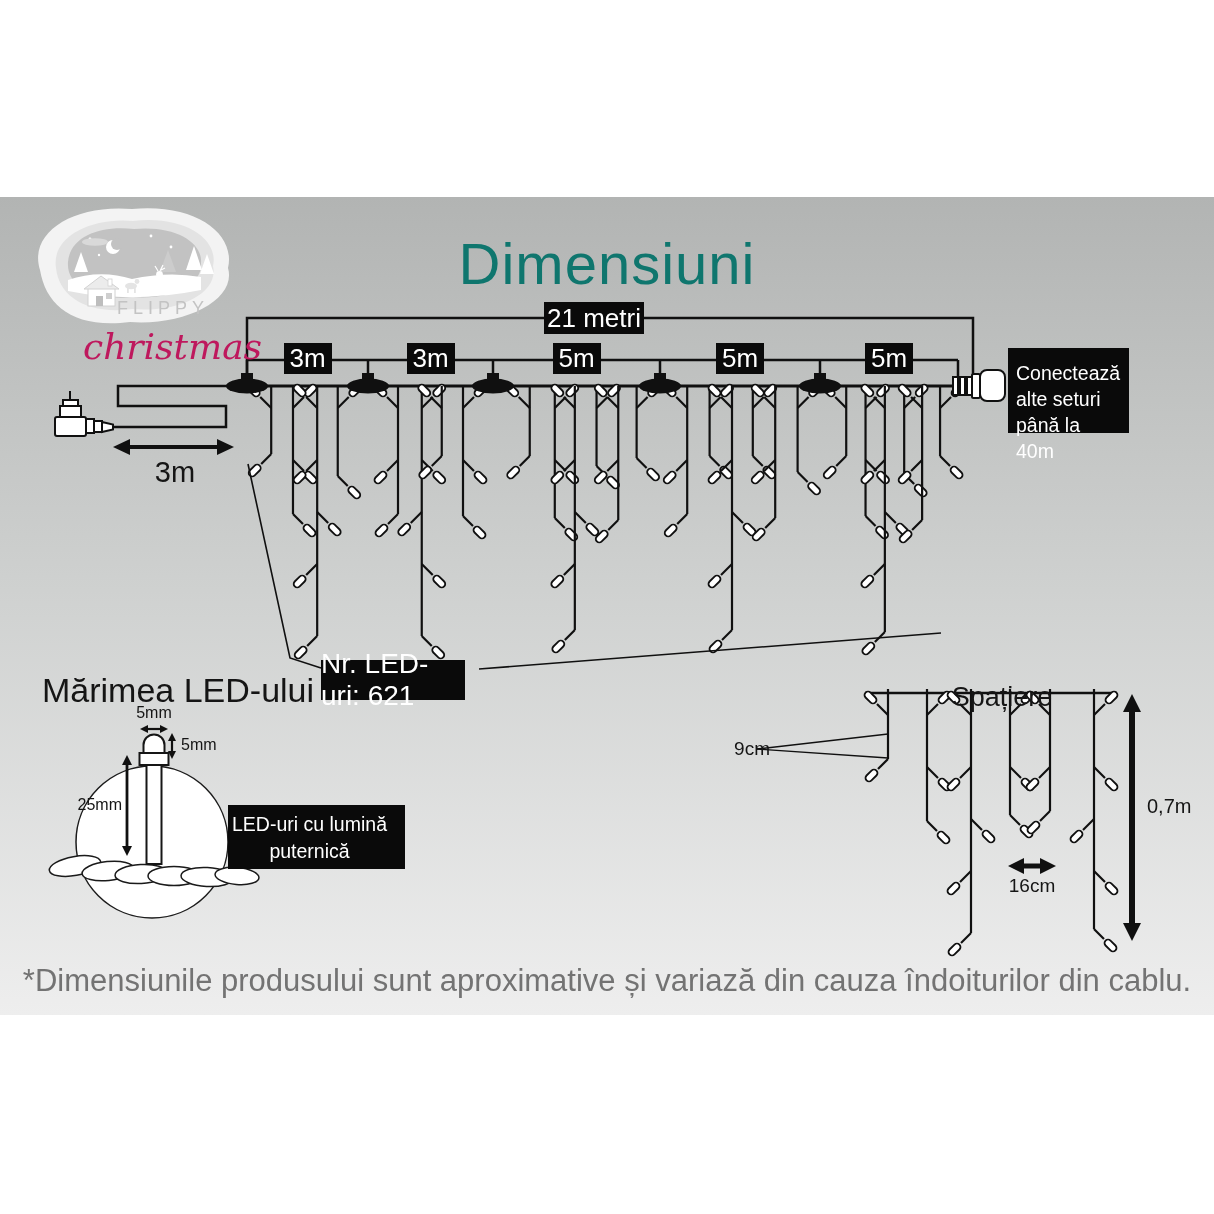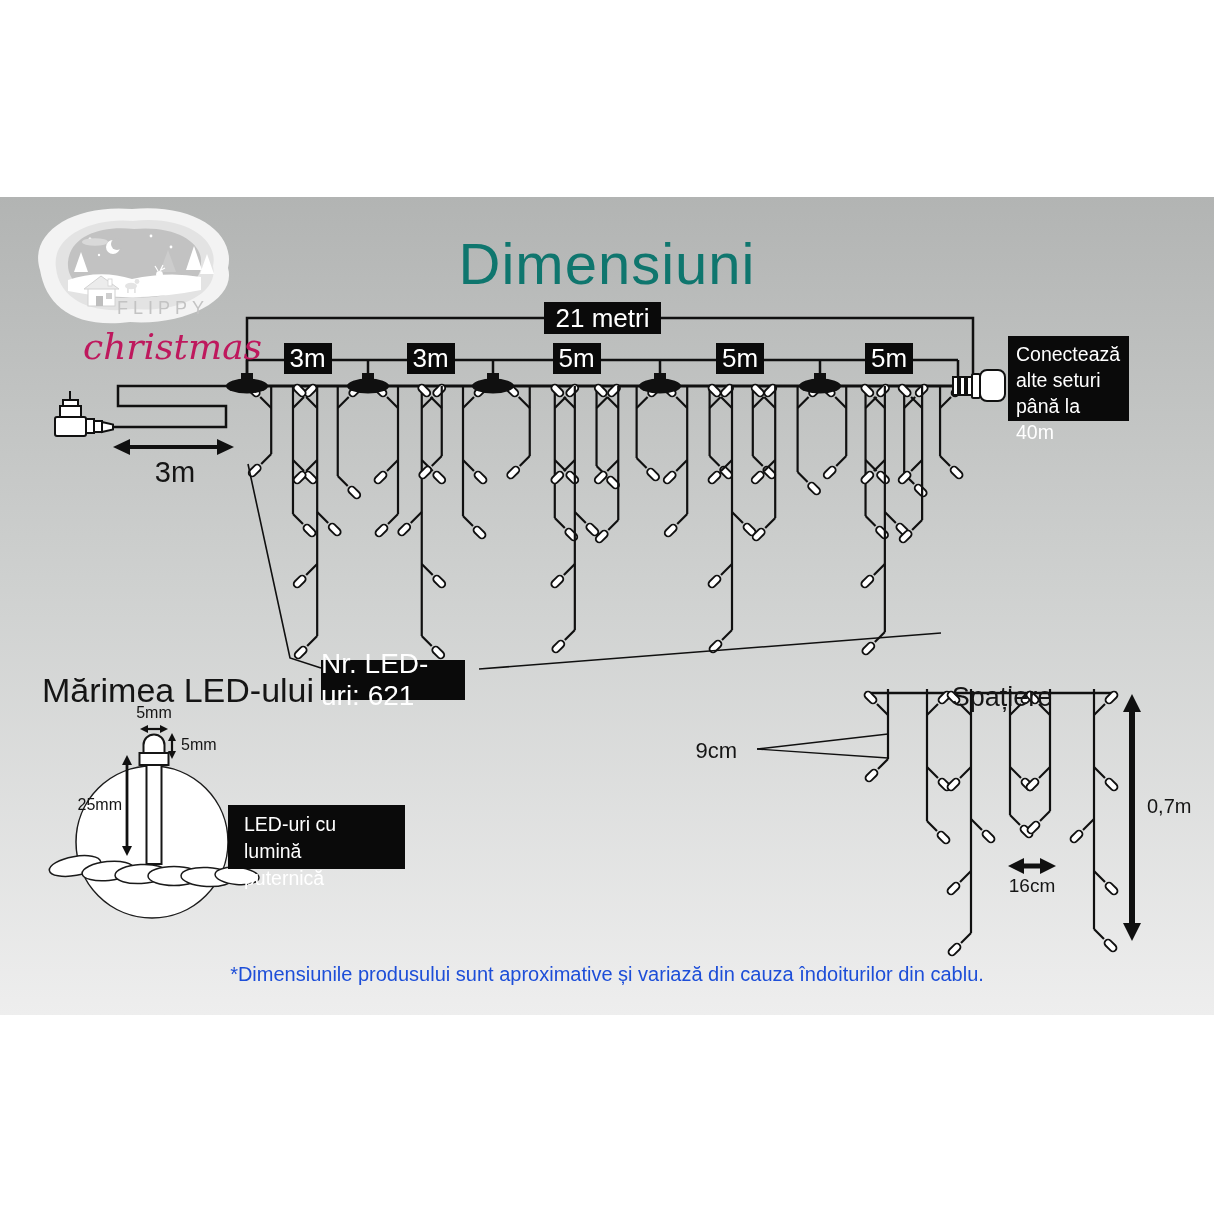--- a/index.html
+++ b/index.html
@@ -13,37 +13,37 @@
     position:absolute;left:0;top:197px;width:1214px;height:818px;
     background:linear-gradient(180deg,#b2b4b3 0%,#cfd1d0 48%,#eeeeee 100%);
   }
   #diagram{position:absolute;left:0;top:0;z-index:2;}
   .lbl{position:absolute;z-index:3;}
   .blackbox{
     position:absolute;z-index:3;background:#0a0a0a;color:#ffffff;
     display:flex;align-items:center;justify-content:center;box-sizing:border-box;
   }
   #title{left:0;right:0;top:230px;text-align:center;font-size:58px;letter-spacing:1px;color:#0f766e;}
-  #box21{left:544px;top:302px;width:117px;height:32px;font-size:26px;}
+  #box21{left:544px;top:302px;width:100px;height:32px;font-size:26px;}
   .seg-label{width:48px;height:31px;font-size:26px;top:343px;}
-  #connect-note{left:1008px;top:336px;width:121px;height:85px;font-size:19.5px;line-height:1.34;
-    justify-content:flex-start;align-items:flex-start;padding:5px 8px;white-space:pre-line;}
+  #connect-note{left:1008px;top:348px;width:121px;height:85px;font-size:19.5px;line-height:1.34;
+    justify-content:flex-start;align-items:flex-start;padding:12px 8px;white-space:pre-line;}
   #lead-label{left:145px;top:456px;width:60px;text-align:center;font-size:29px;}
   #nr-box{left:321px;top:660px;width:144px;height:40px;font-size:28px;}
   #spacing-title{left:930px;top:682px;width:144px;text-align:center;font-size:27px;}
-  #label-9cm{left:683px;top:738px;width:54px;text-align:right;font-size:22px;}
+  #label-9cm{left:716px;top:738px;width:54px;text-align:right;font-size:19px;}
   #label-07m{left:1147px;top:795px;font-size:20px;}
   #label-16cm{left:1004px;top:875px;width:56px;text-align:center;font-size:19px;}
   #led-size-title{left:42px;top:671px;font-size:34px;}
   #label-5mm-w{left:128px;top:704px;width:52px;text-align:center;font-size:16px;}
   #label-5mm-h{left:181px;top:736px;font-size:16px;}
   #label-25mm{left:74px;top:796px;width:48px;text-align:right;font-size:16px;}
   #led-note{left:228px;top:805px;width:177px;height:64px;font-size:19.5px;line-height:1.38;
-    justify-content:flex-start;align-items:flex-start;padding:6px 16px;white-space:pre-line;}
-  #footer{left:0;right:0;top:963px;text-align:center;font-size:20px;color:#1d4ed8;}
+    justify-content:flex-start;align-items:flex-start;padding:6px 4px;white-space:pre-line;text-align:center;}
+  #footer{left:0;right:0;top:963px;text-align:center;font-size:31px;color:#737373;}
   #logo-brand{left:117px;top:298px;width:82px;text-align:center;font-size:18px;letter-spacing:5px;color:#c3c3c3;}
   #logo-script{left:83px;top:326px;width:162px;text-align:center;font-size:36px;
     font-family:"DejaVu Serif","Liberation Serif",serif;font-style:italic;color:#be185d;}
 </style>
 </head>
 <body>
 
 <div id="band"></div>
 
 <svg id="diagram" width="1214" height="1214" viewBox="0 0 1214 1214">

